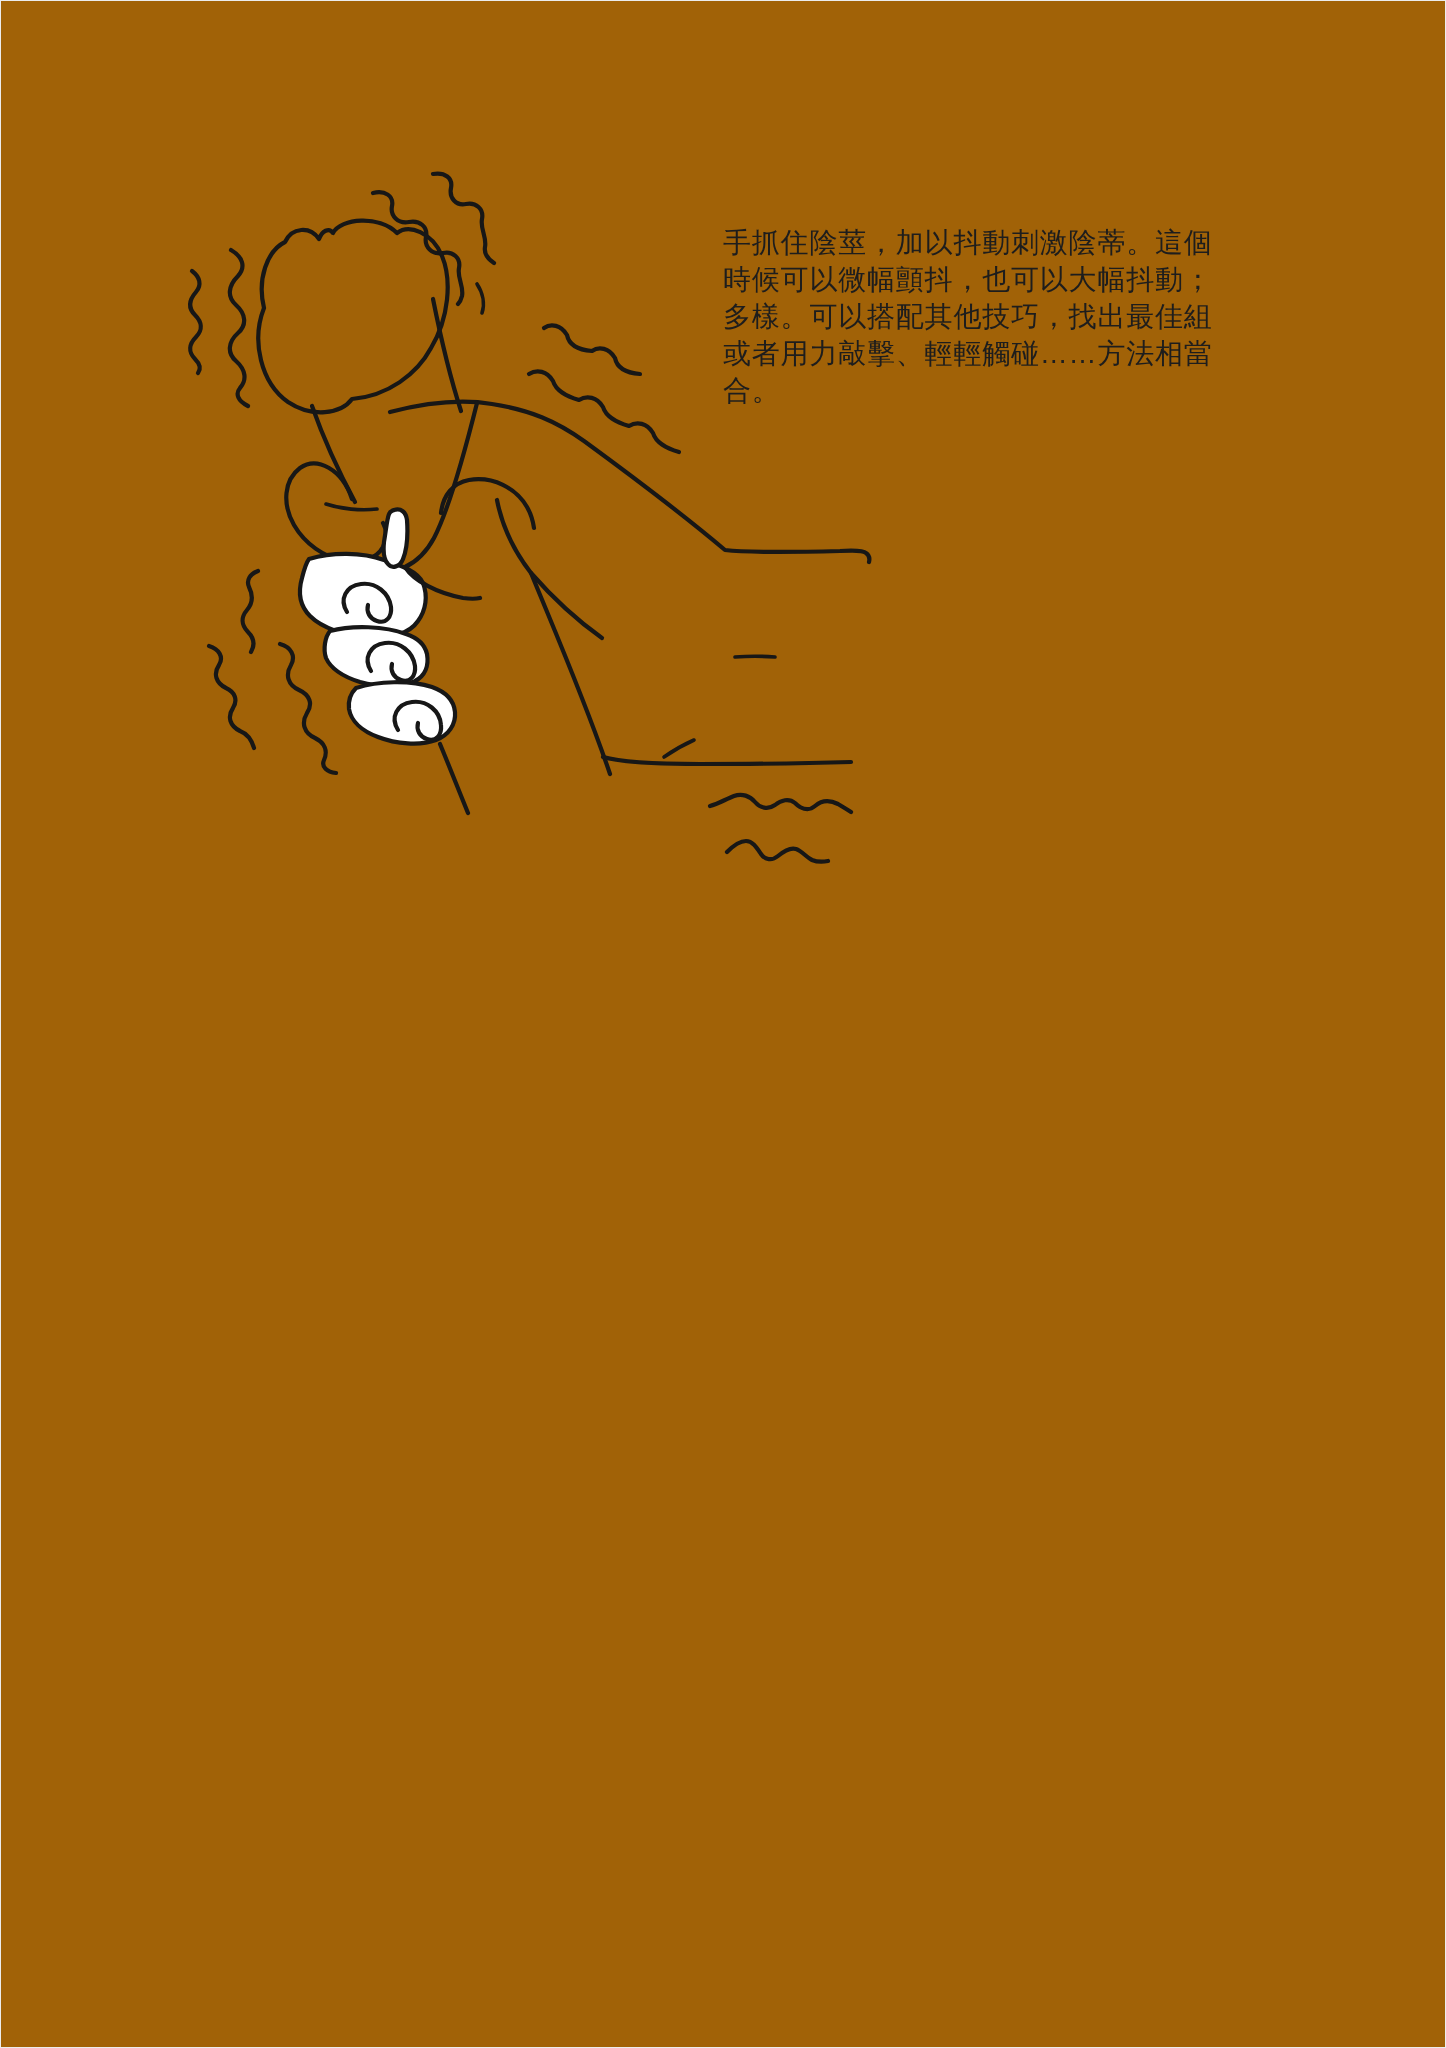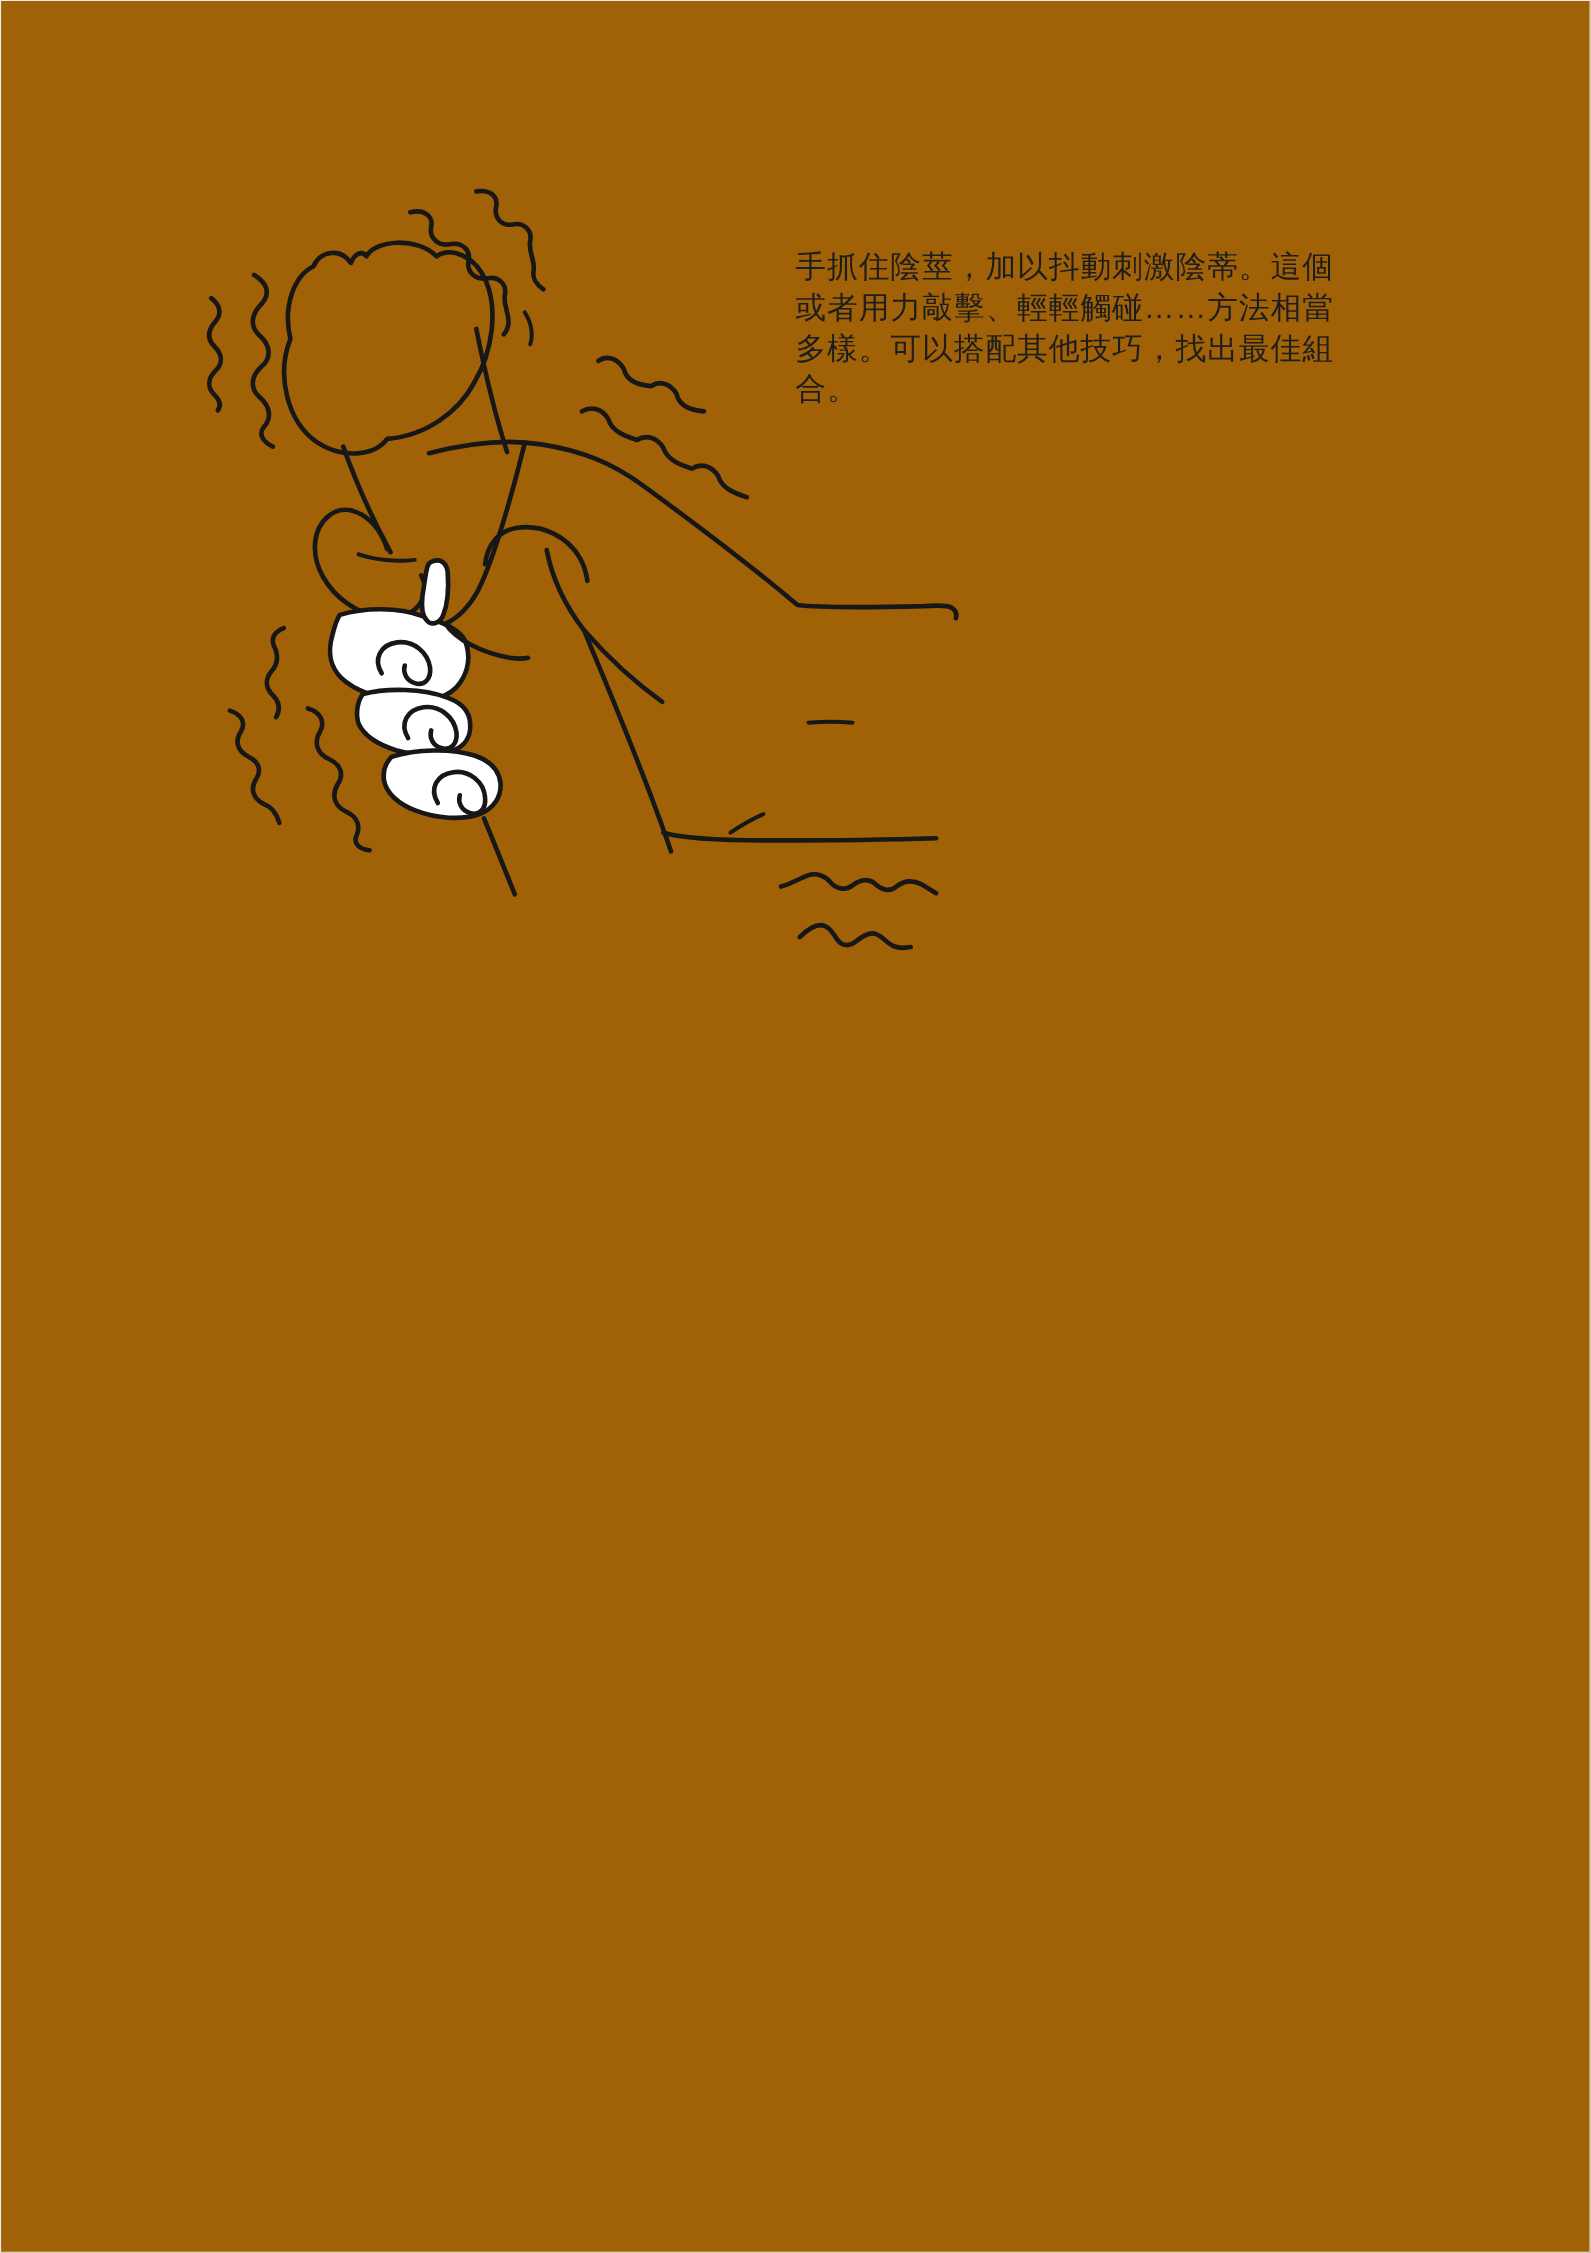--- a/index.html
+++ b/index.html
@@ -91,18 +91,19 @@
       <path d="M 371,671 C 363,658 370,645 385,643 C 400,641 413,652 415,666 C 416,676 410,683 401,680 C 394,678 390,671 392,664"></path>
       <path d="M 398,730 C 390,717 397,704 412,702 C 427,700 440,711 441,725 C 442,735 436,742 427,739 C 420,737 416,730 418,723"></path>
       <path class="fillwhite" d="M 394,510 C 401,508 406,512 407,520 C 408,534 407,549 403,559 C 400,567 392,569 388,564 C 384,560 383,552 384,542 C 386,530 387,519 389,514 C 390,511 392,511 394,510 Z"></path>
       <path d="M 477,403 C 466,447 450,507 434,538 C 427,551 416,562 405,567 C 414,581 437,593 463,598 C 470,599 476,599 480,598"></path>
       <path d="M 440,744 C 450,768 459,791 468,813"></path>
     </g>
   </svg>
 
   <div class="caption">
     <span class="cap-line">手抓住陰莖，加以抖動刺激陰蒂。這個</span>
+    <span class="cap-line">時候可以微幅顫抖，也可以大幅抖動；</span>
+    <span class="cap-line">多樣。可以搭配其他技巧，找出最佳組</span>
     <span class="cap-line">或者用力敲擊、輕輕觸碰……方法相當</span>
-    <span class="cap-line">多樣。可以搭配其他技巧，找出最佳組</span>
     <span class="cap-line">合。</span>
   </div>
 
 </div>
 
 </body></html>

